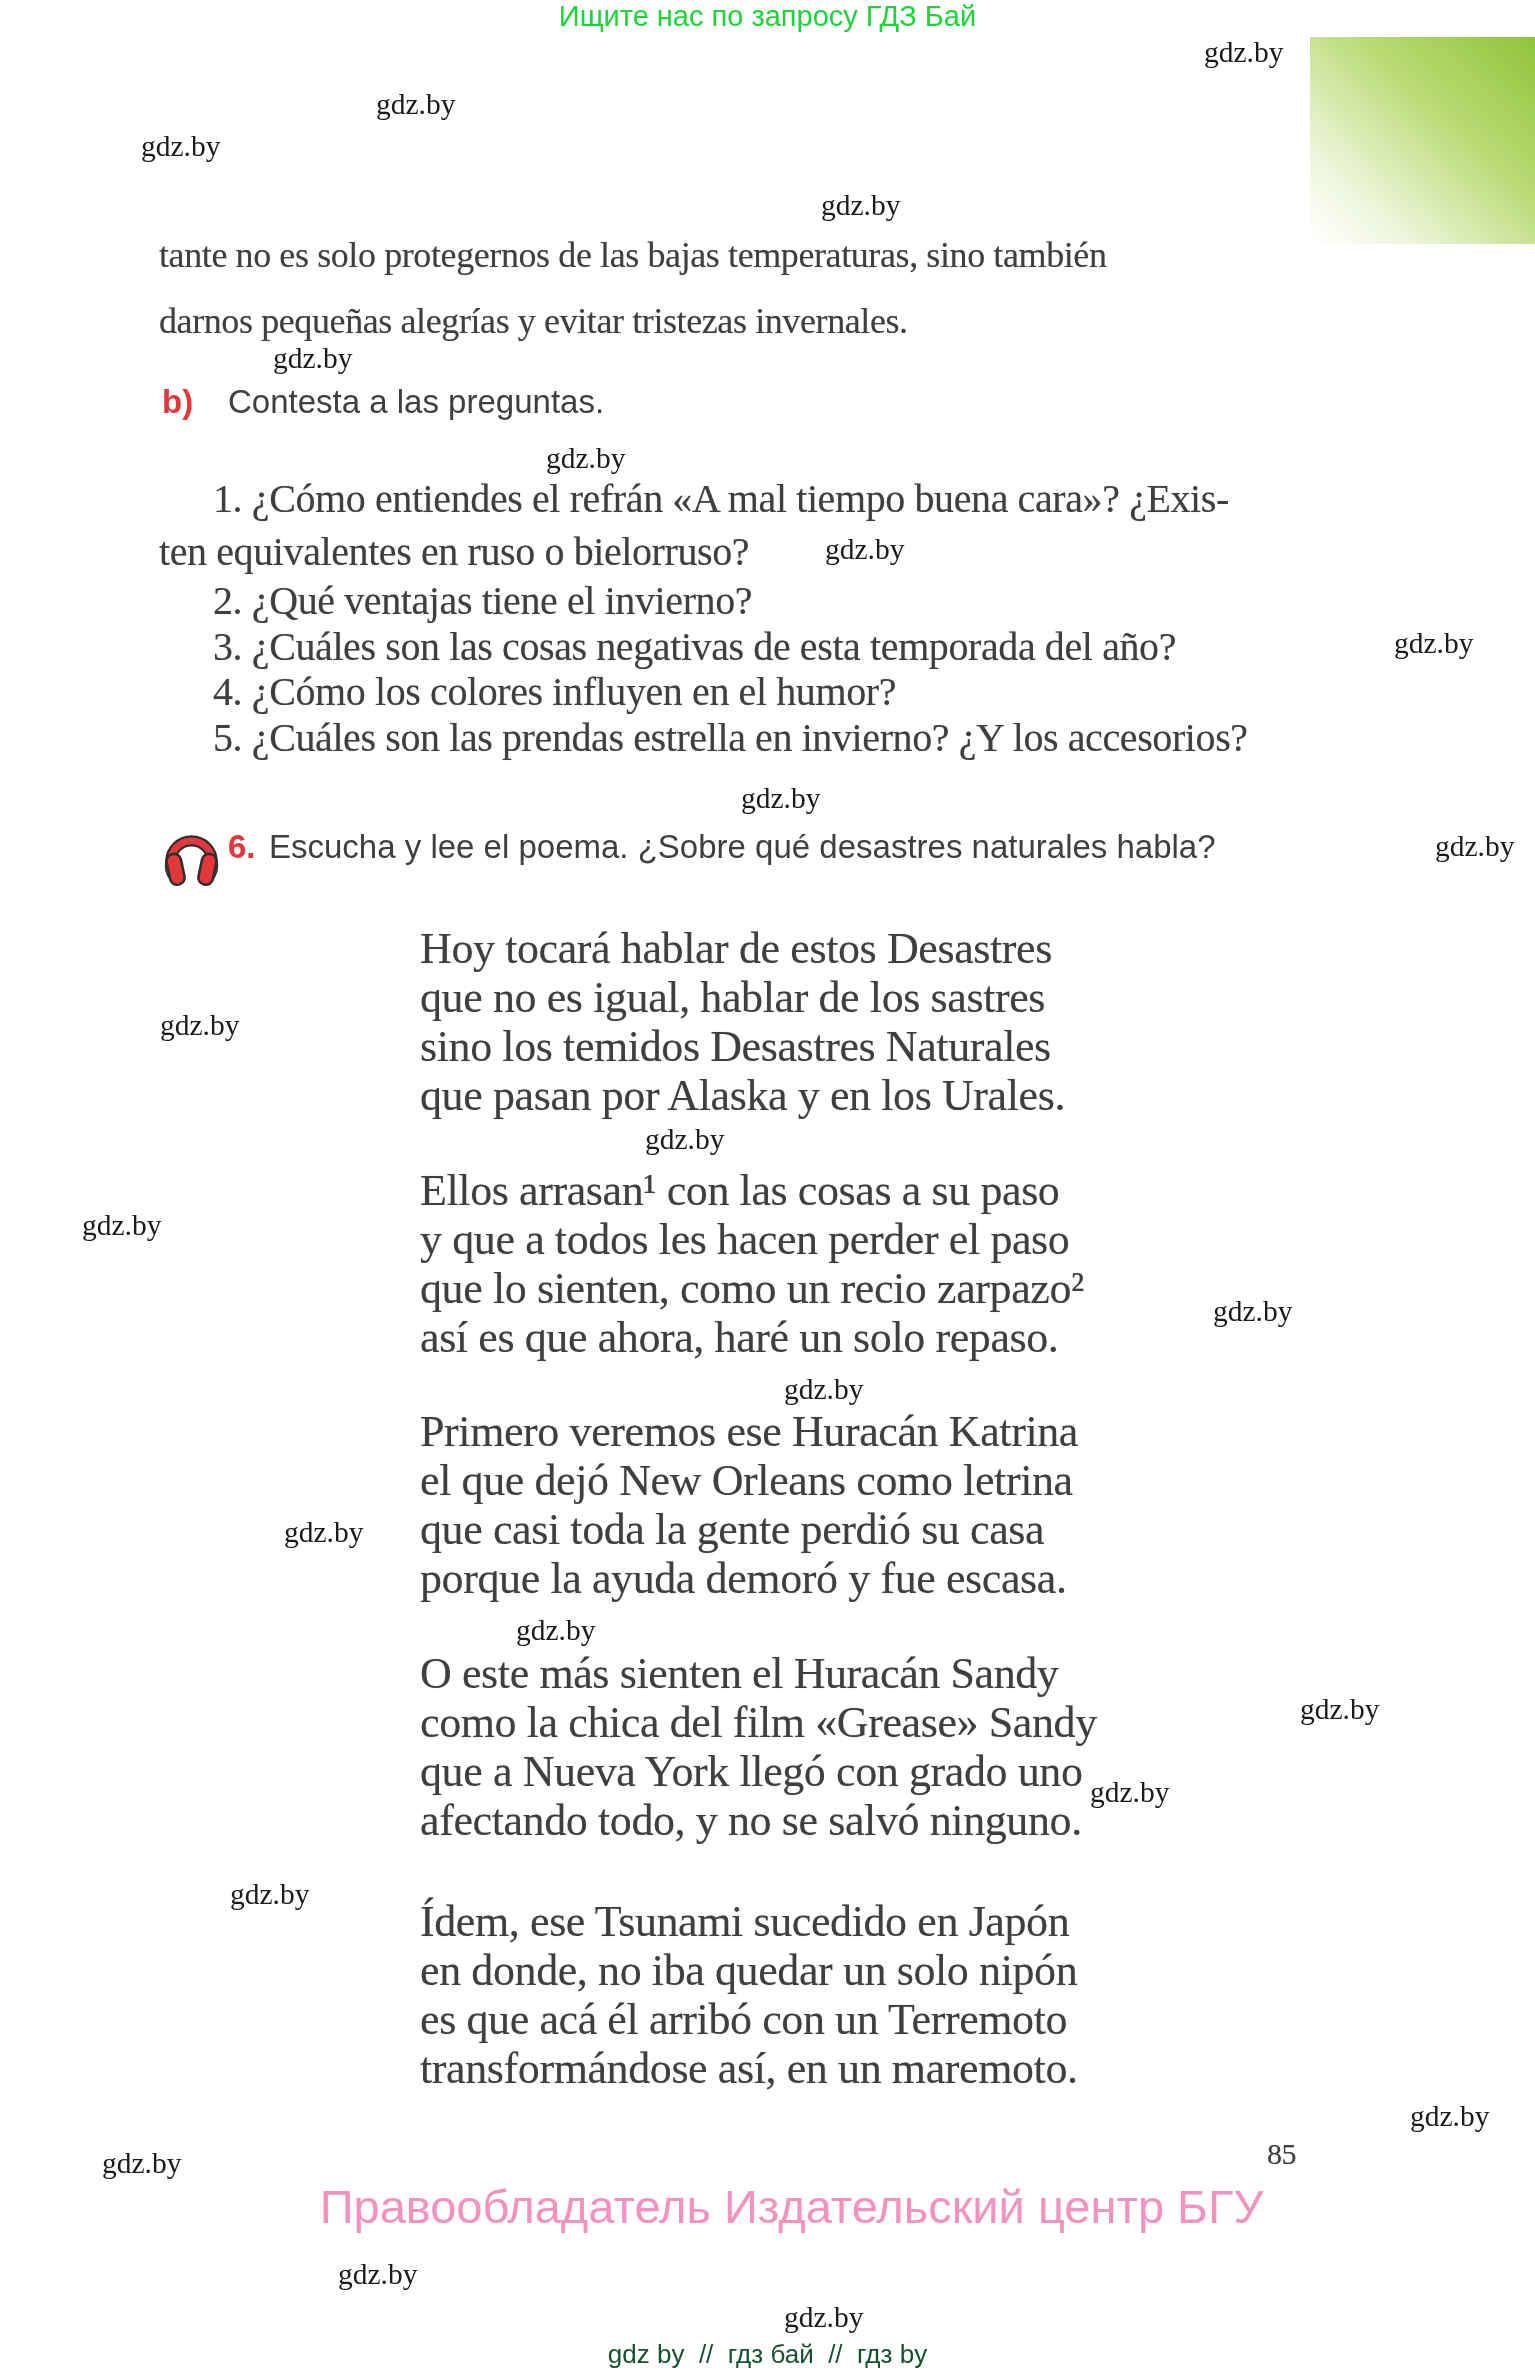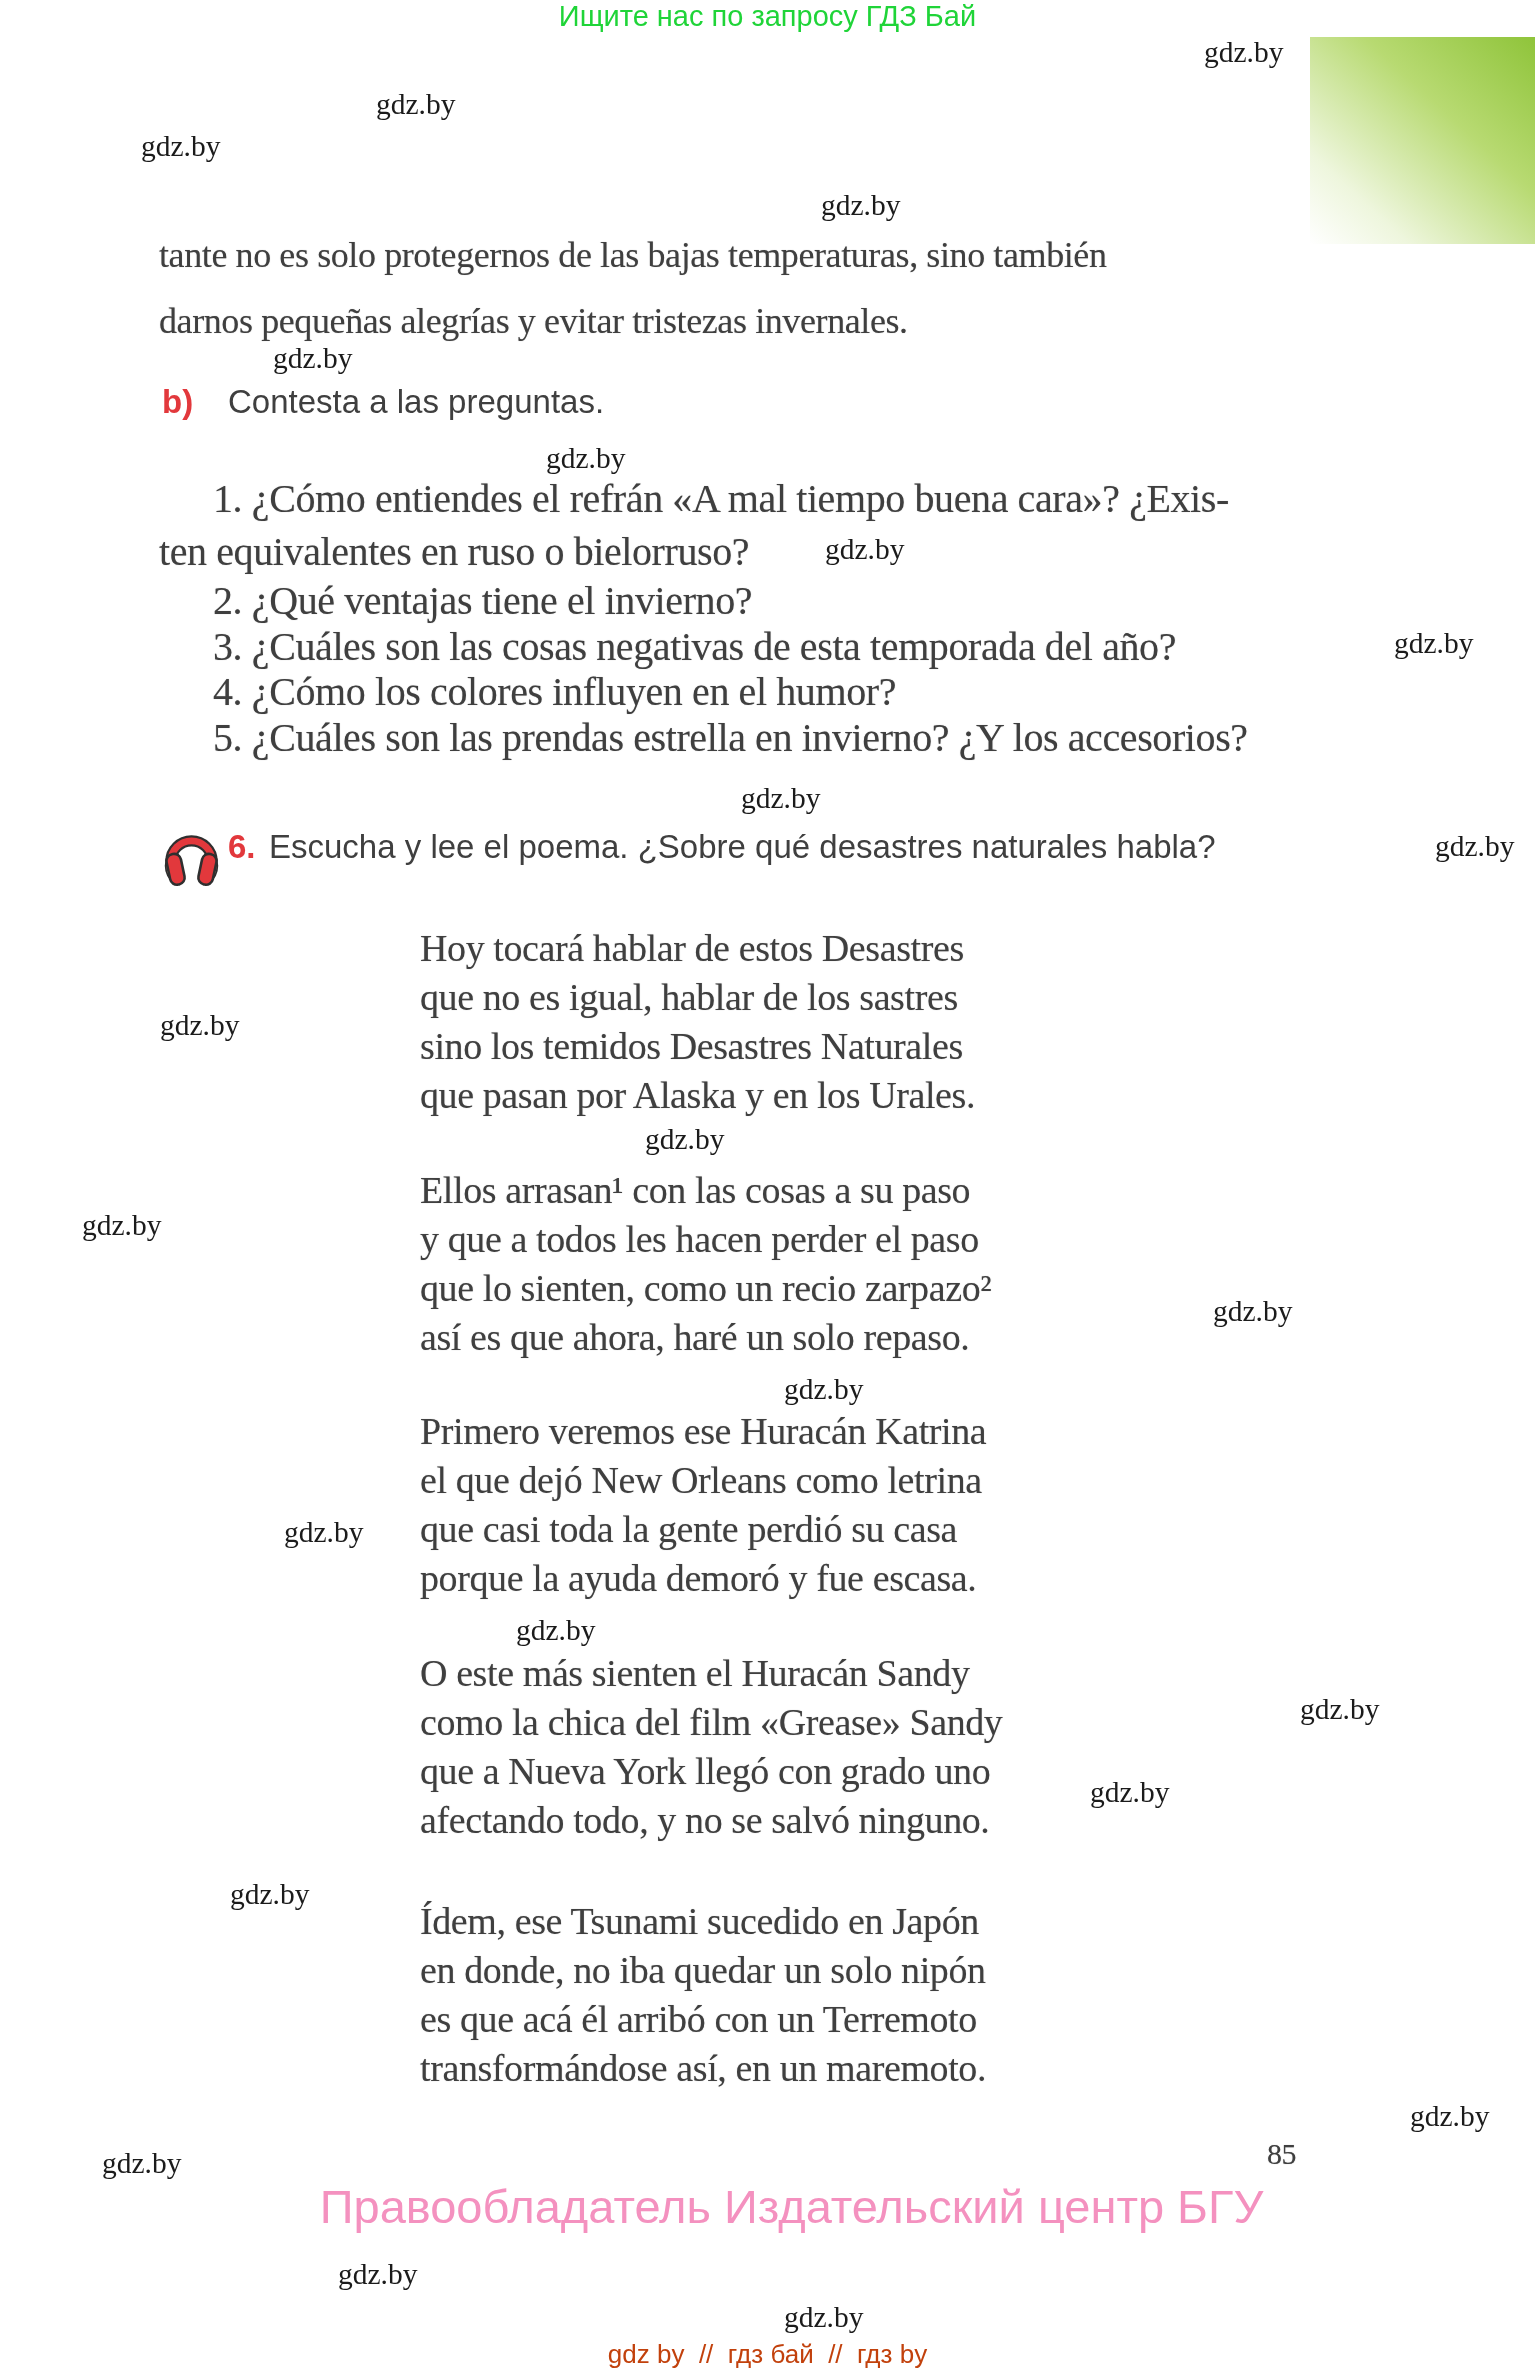--- a/index.html
+++ b/index.html
@@ -33,37 +33,37 @@
     color:#1fd438;
   }
   .corner{
     left:1310px;top:37px;width:225px;height:207px;
     background:linear-gradient(to top right,#ffffff 0%,#eef6dd 22%,#b8da72 62%,#8fc43a 100%);
   }
   .para-line{font-size:36px;line-height:66px;white-space:nowrap;}
   .q-line{font-size:40px;line-height:43px;white-space:nowrap;}
   .red{color:#e2383c;font-weight:bold;}
   .instr{font-size:33px;line-height:40px;white-space:nowrap;}
-  .poem-stanza{font-size:38px;line-height:49px;}
+  .poem-stanza{font-size:44px;line-height:49px;}
   .poem-line{white-space:nowrap;}
   .page-num{font-size:30px;line-height:45px;}
   .copyright{
     left:0;right:0;top:2179px;
     text-align:center;
     font-family:"Liberation Sans",sans-serif;
     font-size:47px;
     color:#f491bf;
     padding-left:48px;
   }
   .footer{
     left:0;right:0;top:2339px;
     text-align:center;
     font-family:"Liberation Sans",sans-serif;
     font-size:26px;
-    color:#c2410c;
+    color:#14532d;
     white-space:pre;
   }
 </style>
 </head>
 <body>
 
 <div class="page">
 
   <div class="abs banner">Ищите нас по запросу ГДЗ Бай</div>
 

